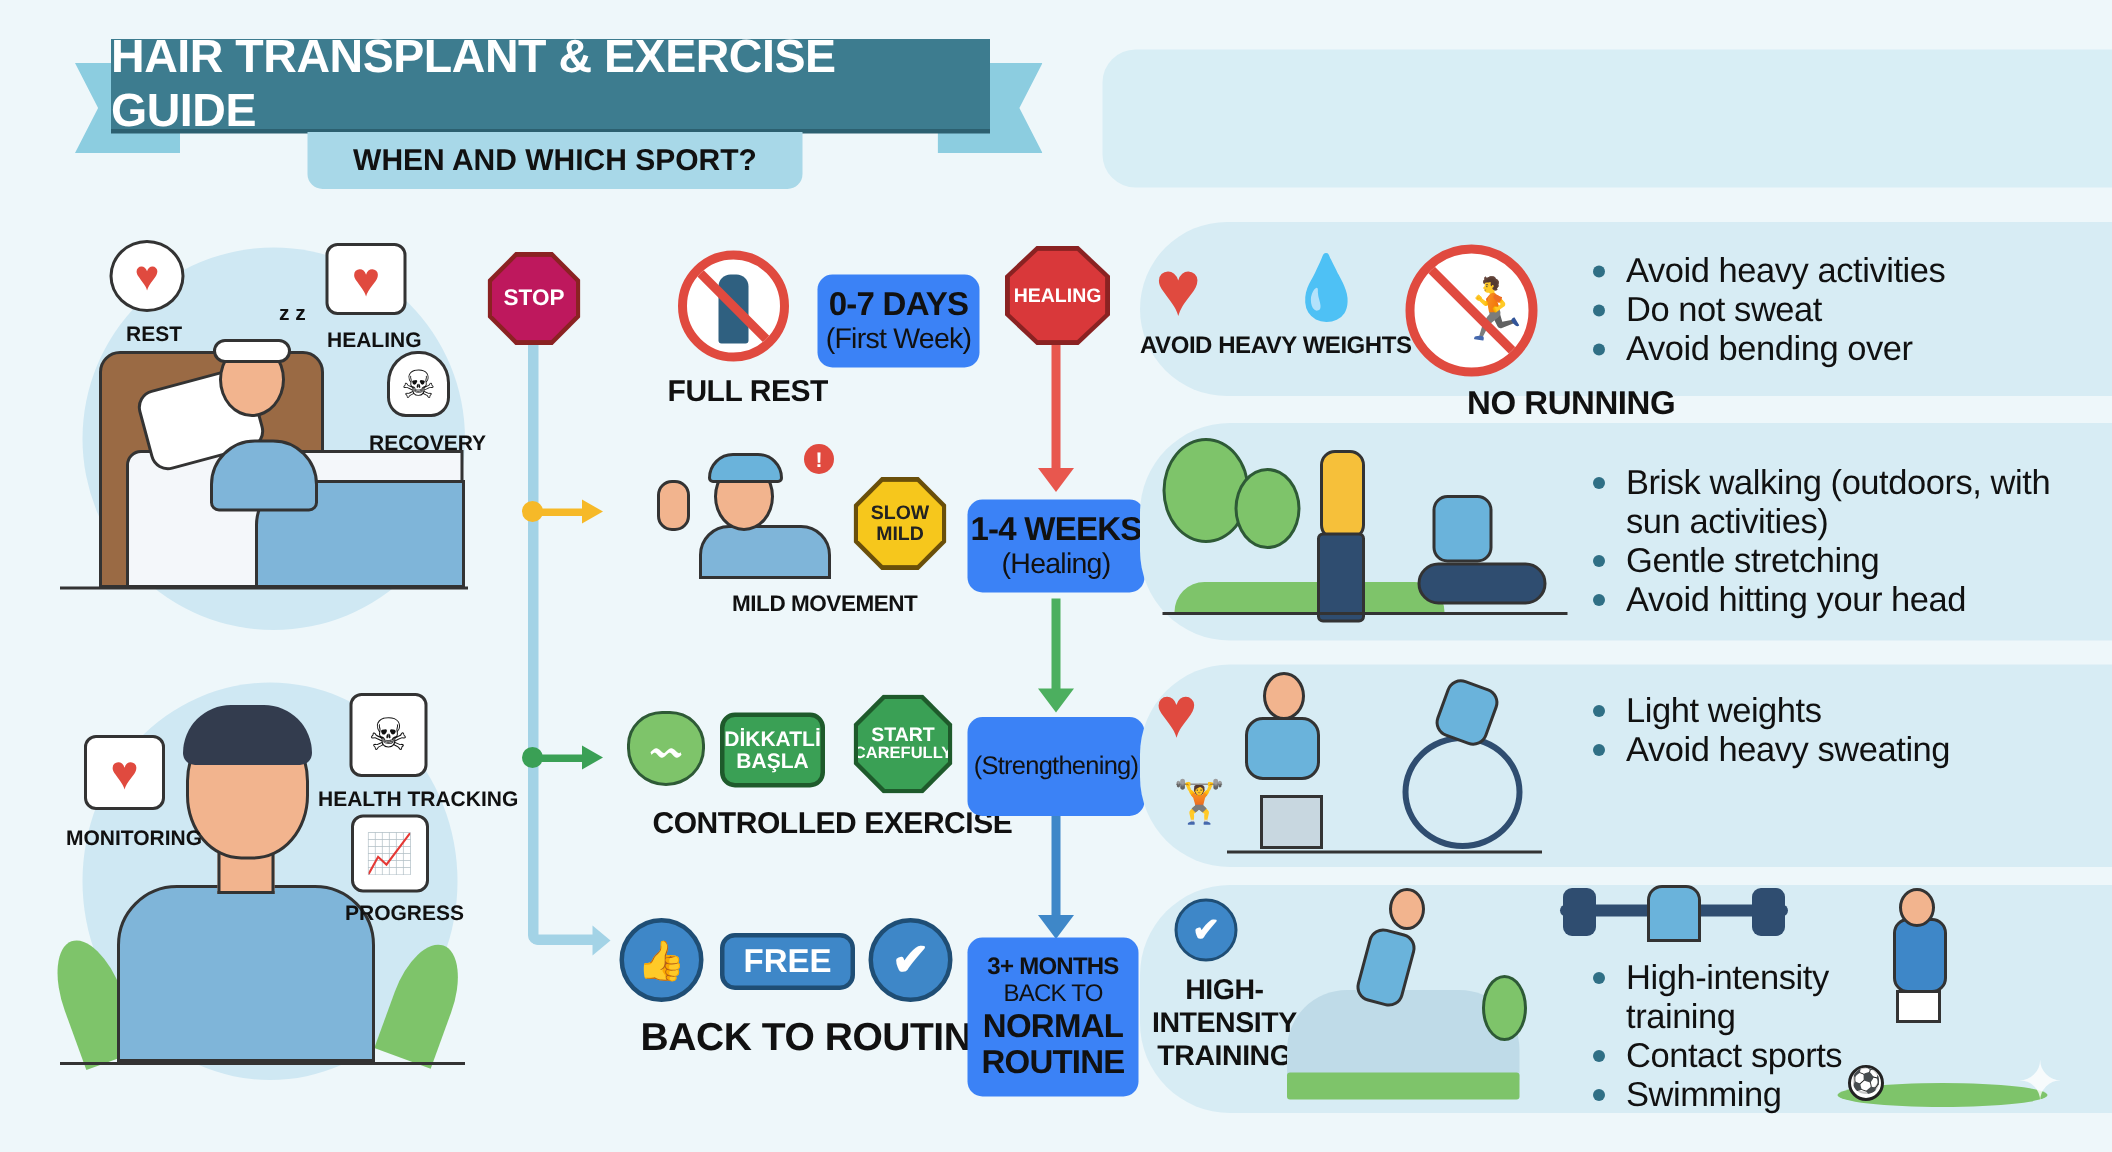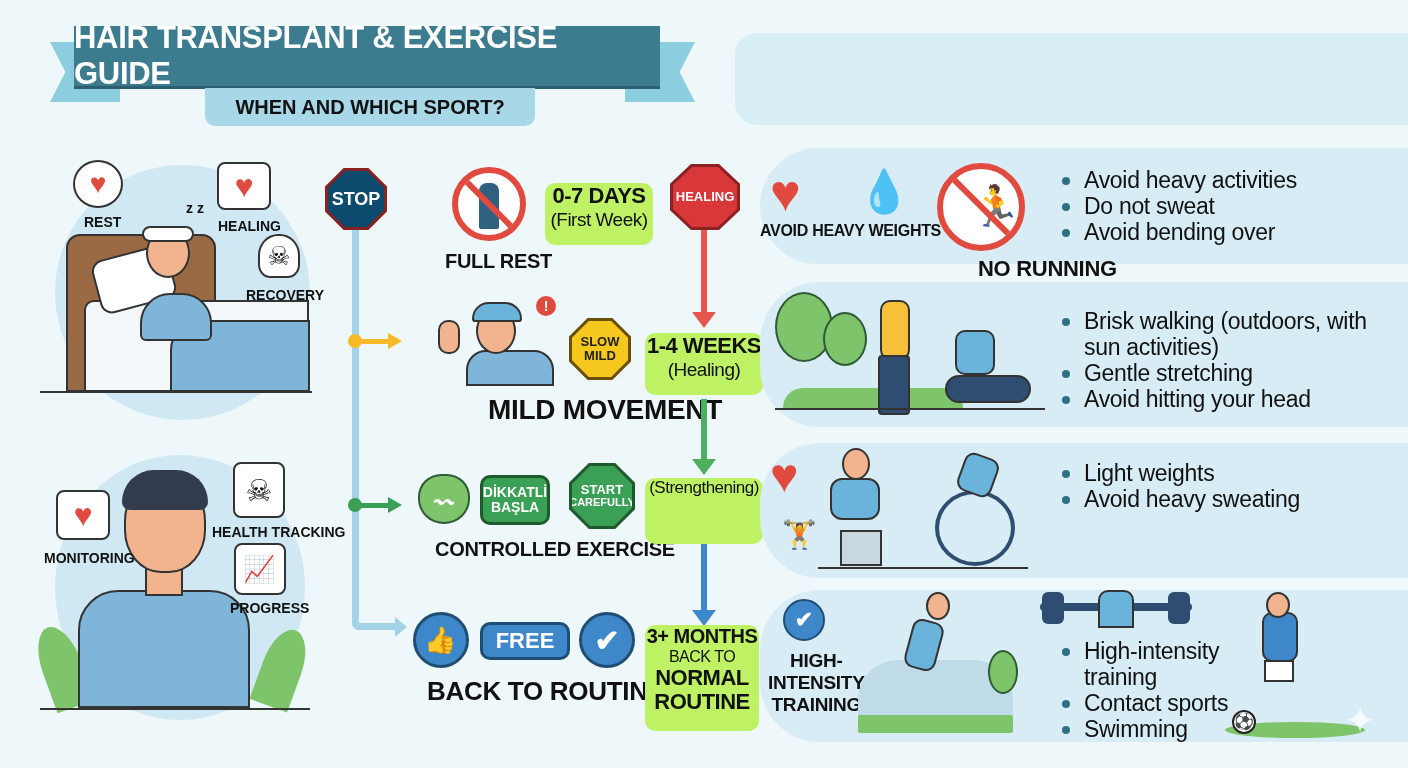--- a/index.html
+++ b/index.html
@@ -18,21 +18,21 @@
 .lbl{position:absolute;font-weight:bold;font-size:14px;white-space:nowrap}
 
 .vline{position:absolute;background:#a3d3e6}
 .dot{position:absolute;width:14px;height:14px;border-radius:50%}
 .harrow{position:absolute;height:5px}
 .harrow:after{content:"";position:absolute;right:-12px;top:-6px;border-left:14px solid;border-top:8px solid transparent;border-bottom:8px solid transparent;border-left-color:inherit}
 
 .oct{position:absolute;clip-path:polygon(30% 0,70% 0,100% 30%,100% 70%,70% 100%,30% 100%,0 70%,0 30%);display:flex;align-items:center;justify-content:center;font-weight:bold;text-align:center;line-height:1.05}
 .oct-in{position:absolute;inset:3px;clip-path:polygon(30% 0,70% 0,100% 30%,100% 70%,70% 100%,30% 100%,0 70%,0 30%);display:flex;align-items:center;justify-content:center}
 
-.phase{position:absolute;background:#bef264;border-radius:10px;text-align:center;display:flex;flex-direction:column;align-items:center;}
+.phase{position:absolute;background:#3b82f6;border-radius:10px;text-align:center;display:flex;flex-direction:column;align-items:center;justify-content:center}
 .phase .t{font-weight:bold;font-size:22px;letter-spacing:-0.5px}
 .phase .s{font-size:19px;letter-spacing:-0.5px}
 
 .row-panel{position:absolute;left:760px;width:648px;background:#d7ecf4;border-radius:60px 0 0 60px}
 .bullets{position:absolute;list-style:none;font-size:23px;line-height:26px;letter-spacing:-0.3px}
 .bullets li{position:relative;padding-left:24px}
 .bullets li:before{content:"";position:absolute;left:2px;top:10px;width:8px;height:8px;border-radius:50%;background:#2f6f85}
 .section-label{position:absolute;font-weight:bold;font-size:21px;white-space:nowrap;letter-spacing:-0.3px}
 .vseg{position:absolute;width:6px}
 .vseg .hd{position:absolute;left:-9px;bottom:-14px;border-top:16px solid;border-left:12px solid transparent;border-right:12px solid transparent}
@@ -81,21 +81,21 @@
 <div class="ground" style="left:40px;top:708px;width:270px"></div>
 
 <div class="icon-card" style="left:56px;top:490px;width:54px;height:50px;color:#e04a3f;font-size:32px">♥</div>
 <div class="lbl" style="left:44px;top:550px">MONITORING</div>
 <div class="icon-card" style="left:233px;top:462px;width:52px;height:56px;font-size:30px">☠</div>
 <div class="lbl" style="left:212px;top:524px">HEALTH TRACKING</div>
 <div class="icon-card" style="left:234px;top:543px;width:52px;height:52px;color:#d9383a;font-size:26px">📈</div>
 <div class="lbl" style="left:230px;top:600px">PROGRESS</div>
 
 <div class="oct" style="left:325px;top:168px;width:62px;height:62px;background:#8a2222">
-  <div class="oct-in" style="background:#0c4a6e;color:#fff;font-size:18px">STOP</div>
+  <div class="oct-in" style="background:#be185d;color:#fff;font-size:15px">STOP</div>
 </div>
 <div class="vline" style="left:352px;top:230px;width:7px;height:400px;border-radius:0 0 0 14px"></div>
 <div class="vline" style="left:352px;top:623px;width:45px;height:7px;border-radius:0 0 0 7px"></div>
 <div class="fig" style="left:395px;top:617px;border-left:12px solid #a3d3e6;border-top:10px solid transparent;border-bottom:10px solid transparent"></div>
 
 <div class="dot" style="left:348px;top:334px;background:#f6b928"></div>
 <div class="harrow" style="left:360px;top:339px;width:30px;background:#f6b928;border-color:#f6b928"></div>
 <div class="dot" style="left:348px;top:498px;background:#3aa055"></div>
 <div class="harrow" style="left:360px;top:503px;width:30px;background:#3aa055;border-color:#3aa055"></div>
 
@@ -134,21 +134,21 @@
   <div style="position:absolute;left:36px;top:2px;width:50px;height:20px;background:#6ab3db;border:2px solid #333;border-radius:20px 20px 4px 4px"></div>
   <div style="position:absolute;left:2px;top:20px;width:22px;height:34px;background:#f2b48e;border:2px solid #333;border-radius:10px"></div>
 </div>
 <div class="fig" style="left:536px;top:296px;width:20px;height:20px;background:#e04a3f;border-radius:50%;color:#fff;font-weight:bold;font-size:14px;text-align:center;line-height:20px">!</div>
 <div class="oct" style="left:569px;top:318px;width:62px;height:62px;background:#6a4f0a">
   <div class="oct-in" style="background:#f6c71c;color:#222;font-size:13px;flex-direction:column">
     <span>SLOW</span>
     <span>MILD</span>
   </div>
 </div>
-<div class="section-label" style="left:488px;top:394px;font-size:28px">MILD MOVEMENT</div>
+<div class="section-label" style="left:488px;top:394px;font-size:15px">MILD MOVEMENT</div>
 <div class="phase" style="left:645px;top:333px;width:118px;height:62px">
   <div class="t">1-4 WEEKS</div>
   <div class="s">(Healing)</div>
 </div>
 <div class="vseg" style="left:701px;top:399px;height:62px;background:#4caf5f">
     <div class="hd" style="border-top-color:#4caf5f"></div>
   </div>
 
 <div class="row-panel" style="top:282px;height:145px"></div>
 <div class="fig" style="left:775px;top:292px;width:58px;height:70px;background:#7ec46a;border:2px solid #2e5a36;border-radius:50%"></div>
@@ -196,21 +196,21 @@
 <ul class="bullets" style="left:1060px;top:460px;width:330px">
   <li>Light weights</li>
   <li>Avoid heavy sweating</li>
 </ul>
 
 <div class="round-btn" style="left:413px;top:612px;width:56px;height:56px;font-size:26px">👍</div>
 <div class="pill" style="left:480px;top:622px;width:90px;height:38px;font-size:22px">FREE</div>
 <div class="round-btn" style="left:579px;top:612px;width:56px;height:56px;font-size:30px">✔</div>
 <div class="section-label" style="left:427px;top:676px;font-size:26px">BACK TO ROUTINE</div>
 <div class="phase" style="left:645px;top:625px;width:114px;height:106px">
-  <div class="t" style="font-size:20px">3+ MONTHS</div>
+  <div class="t" style="font-size:16px">3+ MONTHS</div>
   <div class="s" style="font-size:16px">BACK TO</div>
   <div class="t" style="line-height:24px">NORMAL</div>
   <div class="t" style="line-height:24px">ROUTINE</div>
 </div>
 
 <div class="row-panel" style="top:590px;height:152px"></div>
 <div class="round-btn" style="left:783px;top:599px;width:42px;height:42px;font-size:22px;border-width:2px">✔</div>
 <div class="section-label" style="left:768px;top:650px;font-size:19px;text-align:center;line-height:22px">
   <div>HIGH-</div>
   <div>INTENSITY</div>

